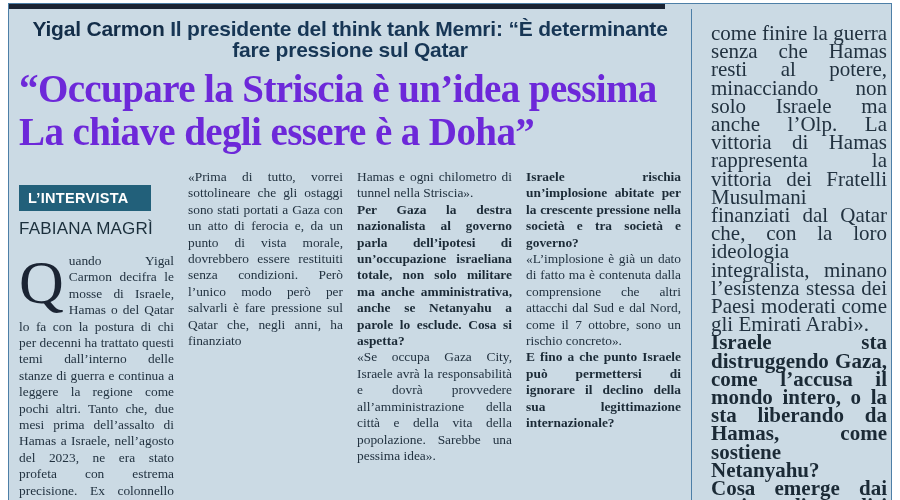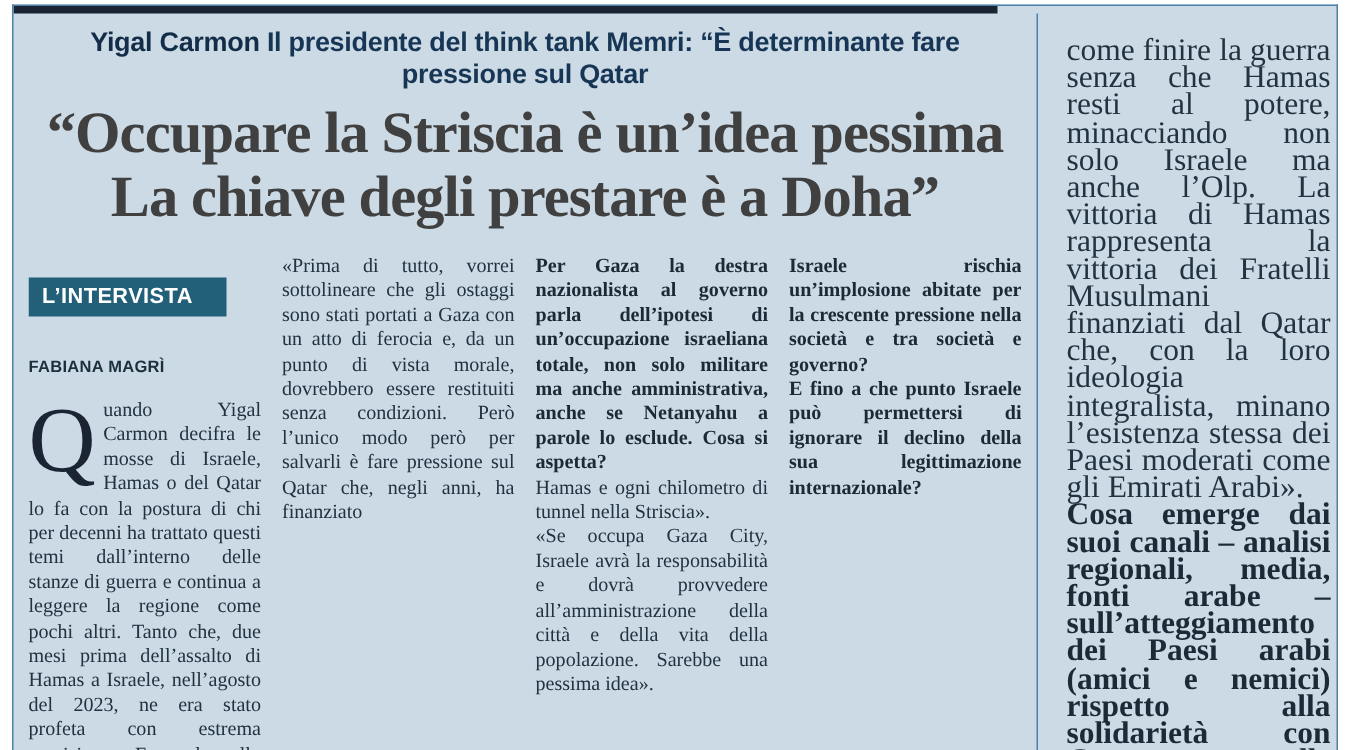--- a/index.html
+++ b/index.html
@@ -21,51 +21,51 @@
   .v-rule{
     position:absolute; left:682px; top:5px; bottom:0; width:1px;
     background:#4d7fa7;
   }
   .main-area{
     position:absolute; left:10px; top:5px; width:662px;
   }
   .kicker{
     margin-top:9px; text-align:center;
     font-family:"Liberation Sans", sans-serif;
-    font-size:18px; line-height:21px; font-weight:600;
+    font-size:21px; line-height:21px; font-weight:600;
     color:#173655; letter-spacing:-0.2px;
   }
   .kicker-author{ font-weight:800; color:#132d48; }
   .headline{
-    margin-top:7px; text-align:center;
+    margin-top:7px; 
     font-family:"Liberation Serif", serif;
     font-weight:600; font-size:39px; line-height:43px;
-    color:#404040; letter-spacing:-0.6px;
+    color:#6d28d9; letter-spacing:-0.6px;
   }
   .headline .hl{ display:block; }
   .cols{
     margin-top:16px;
     display:grid; grid-template-columns:repeat(4,1fr); gap:14px;
     height:332px; overflow:hidden;
   }
   .body-p{
     font-size:13.4px; line-height:16.4px; color:#223240;
     text-align:justify; hyphens:auto; -webkit-hyphens:auto;
   }
   .body-p.q{ font-weight:bold; color:#1b2a36; }
   .badge{
     width:132px; height:26px; background:#22607a; color:#ffffff;
     font-family:Liberation Sans, sans-serif; font-weight:700;
     font-size:14.5px; line-height:26px; padding-left:9px;
     letter-spacing:0.3px; margin-top:16px;
   }
   .byline{
-    font-family:"Liberation Sans", sans-serif; font-weight:700;
-    font-size:11px; color:#1b2f3c; letter-spacing:0.2px;
-    margin-top:28px; margin-bottom:14px;
+    font-family:"Liberation Sans", sans-serif; font-weight:400;
+    font-size:17px; color:#1b2f3c; letter-spacing:0.2px;
+    margin-top:8px; margin-bottom:14px;
   }
   .dropcap{
     float:left; font-size:62px; line-height:50px;
     padding:4px 5px 0 0; color:#1b2433;
     font-family:"Liberation Serif", serif;
   }
   .right-col{
     position:absolute; left:694px; top:5px; width:188px; height:492px;
     padding:15px 4px 0 8px; overflow:hidden;
   }
@@ -78,46 +78,48 @@
   <div class="top-bar"></div>
   <div class="v-rule"></div>
 
   <div class="main-area">
     <div class="kicker">
       <div class="kicker-line"><span class="kicker-author">Yigal Carmon</span> <span>Il presidente del think tank Memri: “È determinante fare pressione sul Qatar</span></div>
     </div>
 
     <h1 class="headline">
       <span class="hl">“Occupare la Striscia è un’idea pessima</span>
-      <span class="hl">La chiave degli prestare è a Doha”</span>
+      <span class="hl">La chiave degli essere è a Doha”</span>
     </h1>
 
     <div class="cols">
       <div class="col">
         <div class="badge"><span>L’INTERVISTA</span></div>
         <div class="byline">FABIANA MAGRÌ</div>
         <p class="body-p"><span class="dropcap">Q</span><span>uando Yigal Carmon decifra le mosse di Israele, Hamas o del Qatar lo fa con la postura di chi per decenni ha trattato questi temi dall’interno delle stanze di guerra e continua a leggere la regione come pochi altri. Tanto che, due mesi prima dell’assalto di Hamas a Israele, nell’agosto del 2023, ne era stato profeta con estrema precisione. Ex colonnello dell’Aman – l’intelligence militare israeliana – e consigliere antiterrorismo dei primi ministri israeliani</span></p>
       </div>
 
       <div class="col">
         <p class="body-p">«Prima di tutto, vorrei sottolineare che gli ostaggi sono stati portati a Gaza con un atto di ferocia e, da un punto di vista morale, dovrebbero essere restituiti senza condizioni. Però l’unico modo però per salvarli è fare pressione sul Qatar che, negli anni, ha finanziato</p>
       </div>
 
       <div class="col">
+        <p class="body-p">Hamas e ogni chilometro di tunnel nella Striscia».</p>
         <p class="body-p q">Per Gaza la destra nazionalista al governo parla dell’ipotesi di un’occupazione israeliana totale, non solo militare ma anche amministrativa, anche se Netanyahu a parole lo esclude. Cosa si aspetta?</p>
-        <p class="body-p">Hamas e ogni chilometro di tunnel nella Striscia».</p>
         <p class="body-p">«Se occupa Gaza City, Israele avrà la responsabilità e dovrà provvedere all’amministrazione della città e della vita della popolazione. Sarebbe una pessima idea».</p>
 
       </div>
 
       <div class="col">
         <p class="body-p q">Israele rischia un’implosione abitate per la crescente pressione nella società e tra società e governo?</p>
+        <p class="body-p">«L’implosione è già un dato di fatto ma è contenuta dalla comprensione che altri attacchi dal Sud e dal Nord, come il 7 ottobre, sono un rischio concreto».</p>
         <p class="body-p q">E fino a che punto Israele può permettersi di ignorare il declino della sua legittimazione internazionale?</p>
 
       </div>
     </div>
   </div>
 
   <div class="right-col">
     <p class="body-p r">come finire la guerra senza che Hamas resti al potere, minacciando non solo Israele ma anche l’Olp. La vittoria di Hamas rappresenta la vittoria dei Fratelli Musulmani finanziati dal Qatar che, con la loro ideologia integralista, minano l’esistenza stessa dei Paesi moderati come gli Emirati Arabi».</p>
+    <p class="body-p r q">Israele sta distruggendo Gaza, come l’accusa il mondo intero, o la sta liberando da Hamas, come sostiene Netanyahu?</p>
     <p class="body-p r q">Cosa emerge dai suoi canali – analisi regionali, media, fonti arabe – sull’atteggiamento dei Paesi arabi (amici e nemici) rispetto alla solidarietà con Gaza e alle relazioni con Israele? Ci sono campanelli d’allarme o, al contrario, segnali positivi a cui dovremmo prestare maggiore attenzione?</p>
   </div>
 </div>
 
 </body></html>

